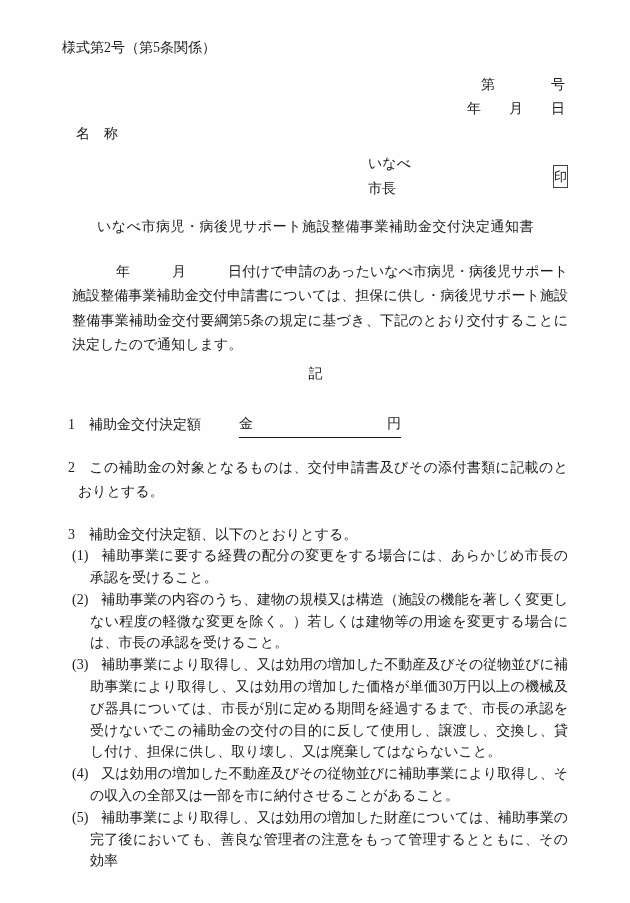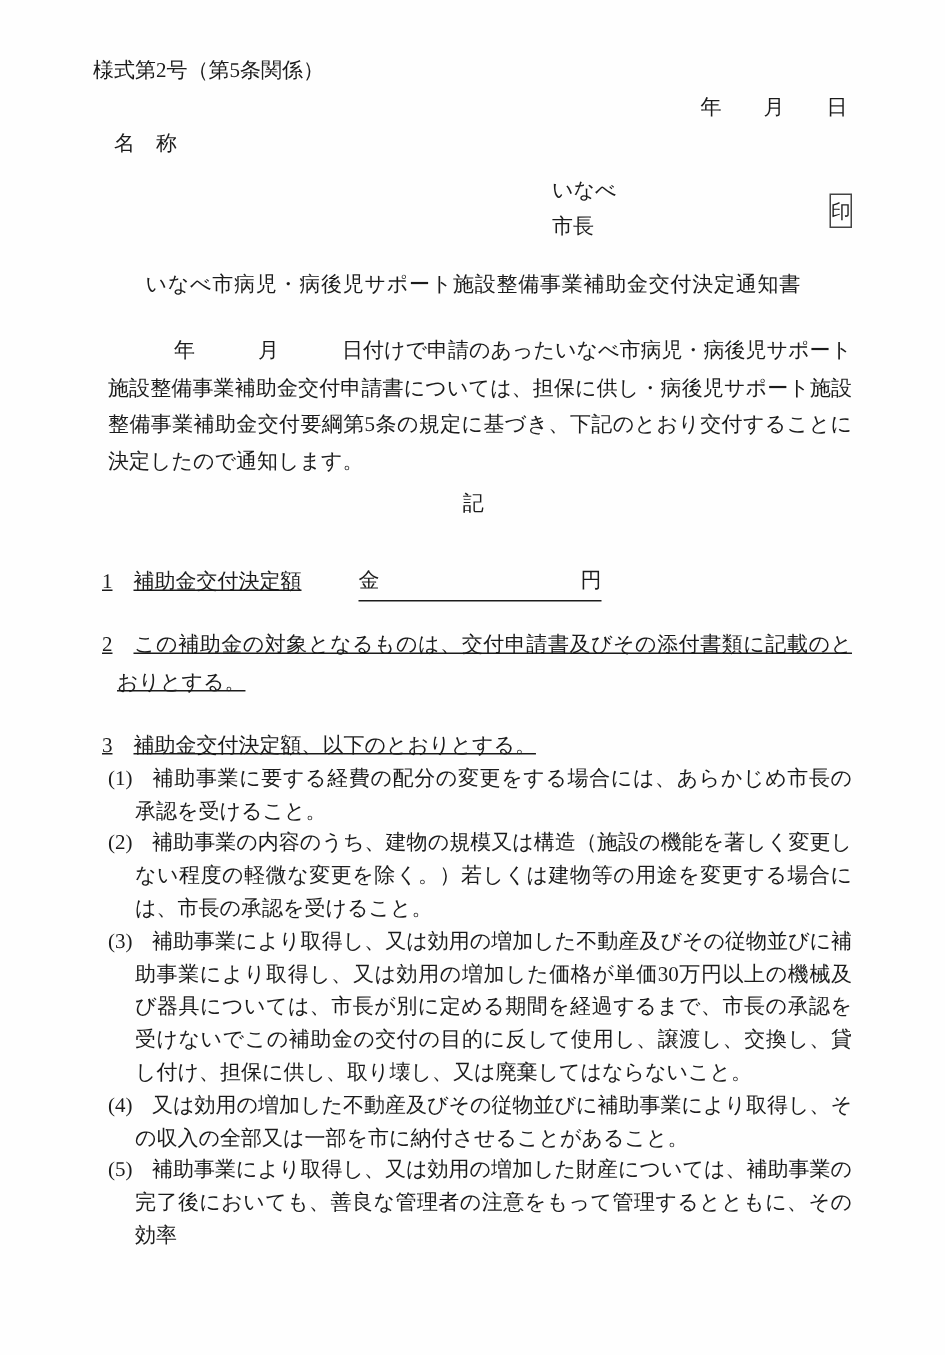--- a/index.html
+++ b/index.html
@@ -14,21 +14,21 @@
     box-sizing: border-box;
     padding: 36px 62px 0 63px;
     overflow: hidden;
     background: #fefefe;
     color: #1b1b1b;
     font-family: "Liberation Serif", "DejaVu Serif", serif;
     font-size: 14px;
     line-height: 24.5px;
   }
   .form-no {
-    margin-bottom: 0;
+    margin-bottom: 12px;
     margin-left: -1px;
   }
   .right-line {
     text-align: right;
     padding-right: 3px;
   }
   .addr-block {
     margin-left: 13px;
   }
   .honorific {
@@ -64,21 +64,20 @@
     text-indent: 44px;
   }
   .ki {
     margin-top: 4px;
     text-align: center;
   }
   .li1 {
     padding-left: 15px;
     text-indent: -10px;
     text-align: justify;
-    text-decoration: underline;
   }
   .li1 .no { margin-right: 14px; }
   .item-1 { margin-top: 26px; }
   .item-2 { margin-top: 18px; }
   .item-3 { margin-top: 19px; }
   .block-3 { line-height: 21.8px; }
   .li2 {
     padding-left: 27px;
     text-indent: -18px;
     text-align: justify;
@@ -94,20 +93,21 @@
     vertical-align: bottom;
   }
 </style>
 </head>
 <body>
 
 <div class="page">
 
   <div class="form-no">様式第2号（第5条関係）</div>
 
+  <div class="right-line">第　　　　号</div>
   <div class="right-line">年　　月　　日</div>
 
   <div class="addr-block">
     <div>名　称</div>
   </div>
 
   <div class="sender-line">
     <span>いなべ市長</span>
     <span class="seal-box">印</span>
   </div>

